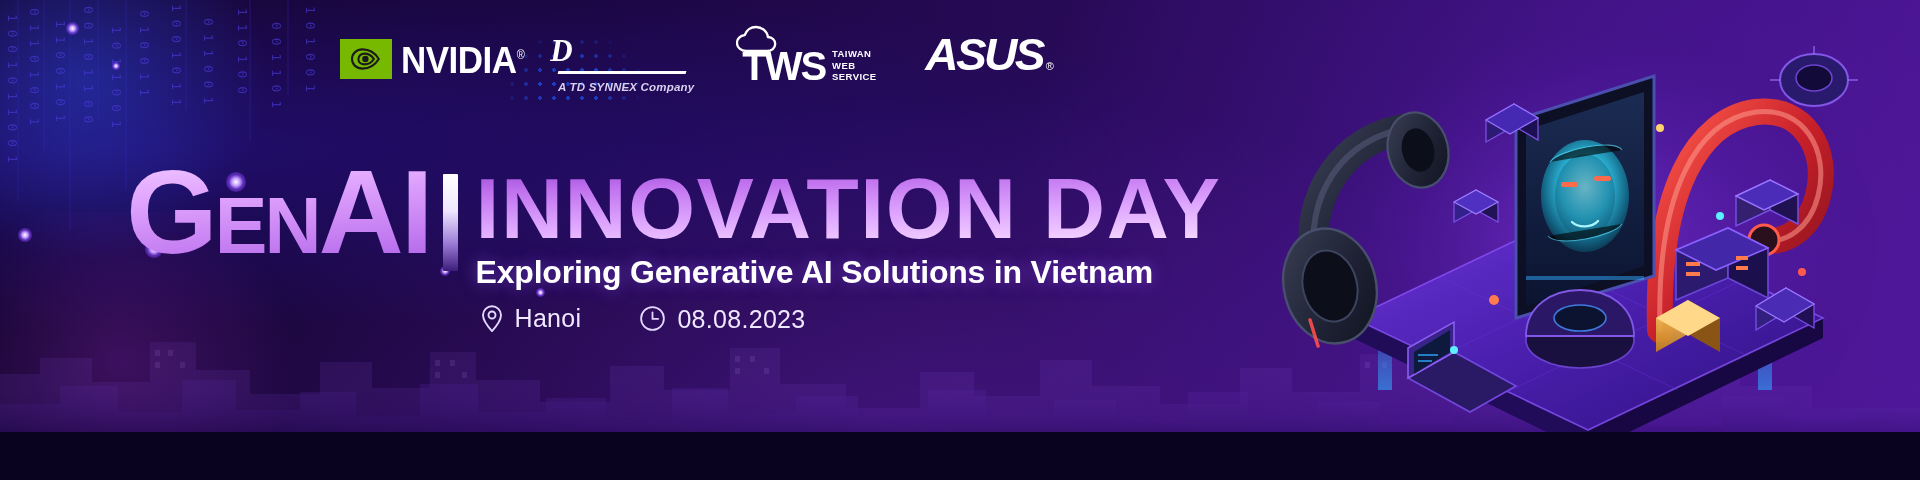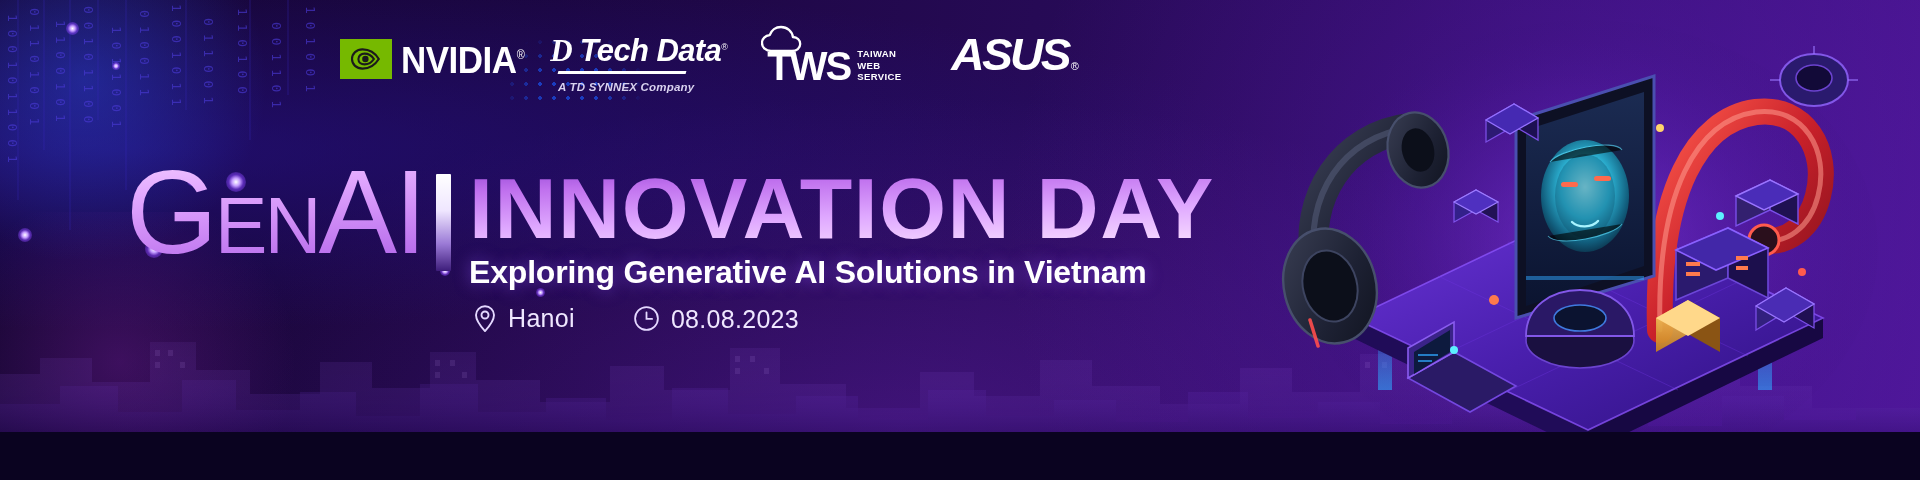--- a/index.html
+++ b/index.html
@@ -108,21 +108,21 @@
     color:#fff; font-size:9.5px; font-weight:700; line-height:1.18;
     letter-spacing:0.4px; padding-bottom:3px;
   }
 
   
   .headline {
     position:absolute; left:126px; top:162px;
     display:flex; align-items:flex-start;
   }
   .genai {
-    font-weight:400; line-height:0.86;
+    font-weight:700; line-height:0.86;
     letter-spacing:-3px;
     background:linear-gradient(175deg, #f0c6ff 0%, #e3aaff 26%, #cf8cf6 58%, #b266ea 100%);
     -webkit-background-clip:text; background-clip:text;
     -webkit-text-fill-color:transparent; color:transparent;
     white-space:nowrap;
   }
   .genai .big { font-size:118px; }
   .genai .small { font-size:79px; }
   .divider {
     width:15px; height:97px; margin:12px 18px 0 12px;
@@ -254,21 +254,20 @@
           <path d="M12.4 15c0-3.1 2.6-5.4 6.1-5.4 4 0 7.3 2.2 9.4 5.4-2.1 3.2-5.4 5.4-9.4 5.4-3.5 0-6.1-2.3-6.1-5.4z" fill="none" stroke="#1b1b1b" stroke-width="2.1"></path>
           <circle cx="19.4" cy="15" r="3.2" fill="#1b1b1b"></circle>
         </svg>
       </span>
       <span class="nvidia-word"><span>NVIDIA</span><span class="reg">®</span></span>
     </div>
 
     <div class="techdata">
       <div class="td-top">
         <span class="td-d">D</span>
-        <span class="td-word"><span>Tech Data</span><span class="reg">®</span></span>
       </div>
       <div class="td-rule"></div>
       <div class="td-sub">A TD SYNNEX Company</div>
     </div>
 
     <div class="logo-slot tws">
       <svg width="46" height="30" viewBox="0 0 46 30" style="position:absolute;left:-6px;top:-9px;" aria-hidden="true">
         <path d="M10 27c-5 0-9-3.4-9-8 0-4.2 3.3-7.4 7.7-7.8C10.3 6.3 14.8 3 20 3c6.2 0 11.2 4.3 11.9 10
            4.2.3 7.3 3.2 7.3 7 0 4.1-3.6 7-8.2 7H10z" fill="none" stroke="#ffffff" stroke-width="2.3" stroke-linejoin="round"></path>
       </svg>

